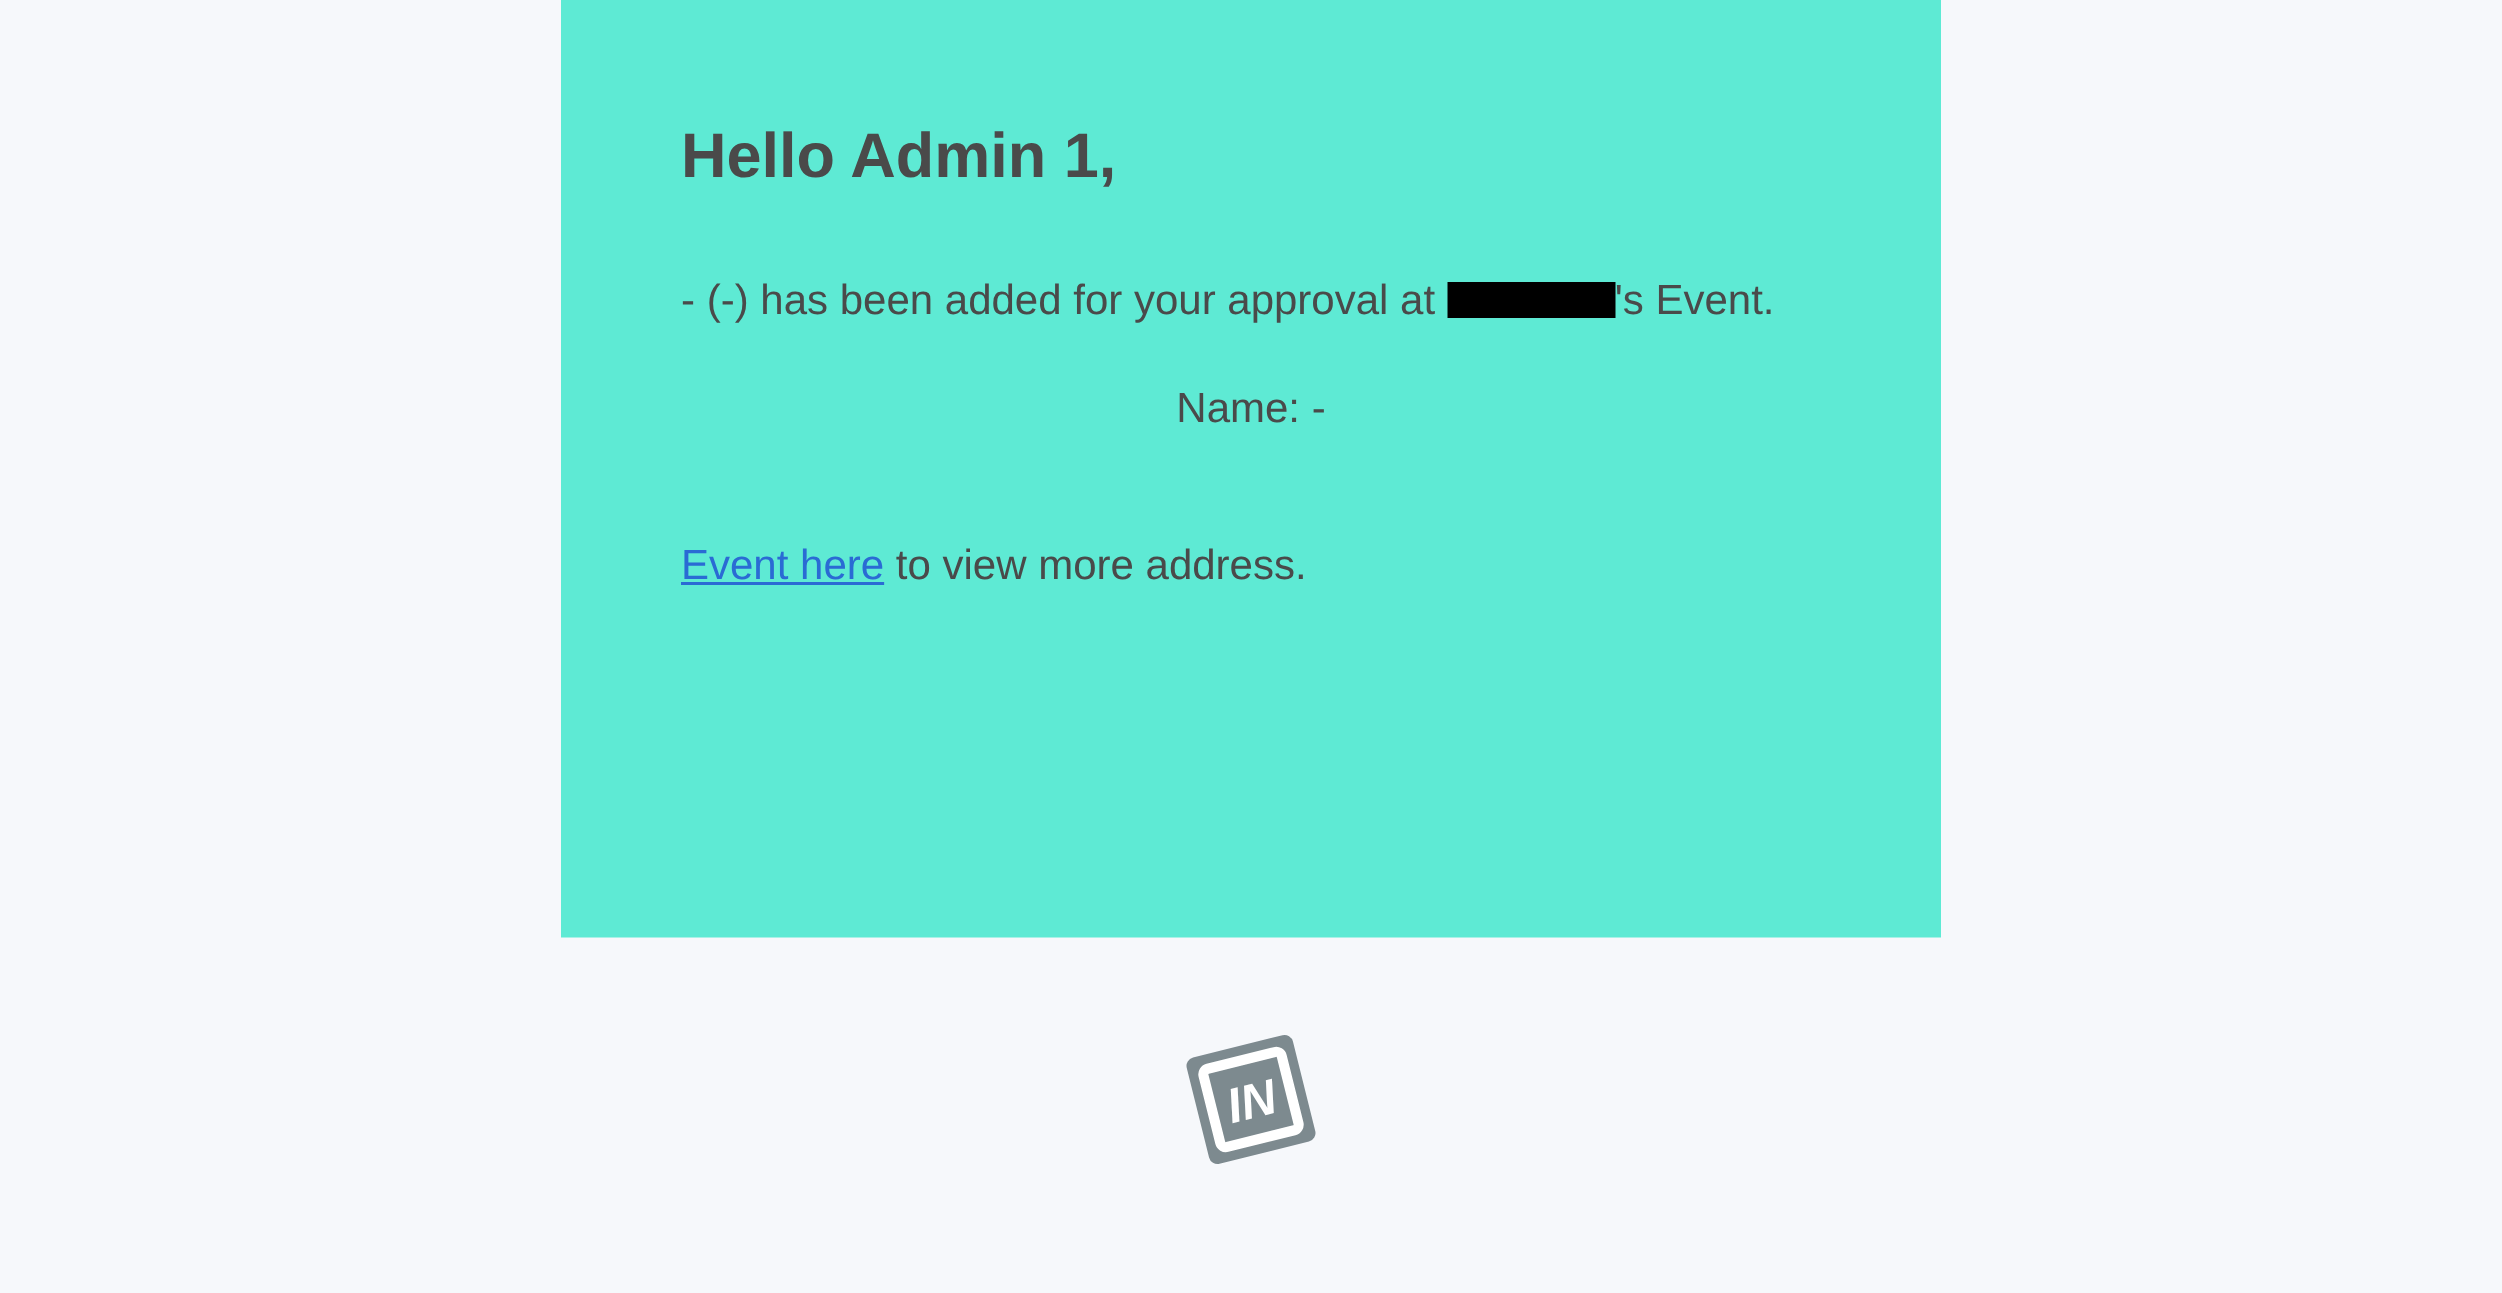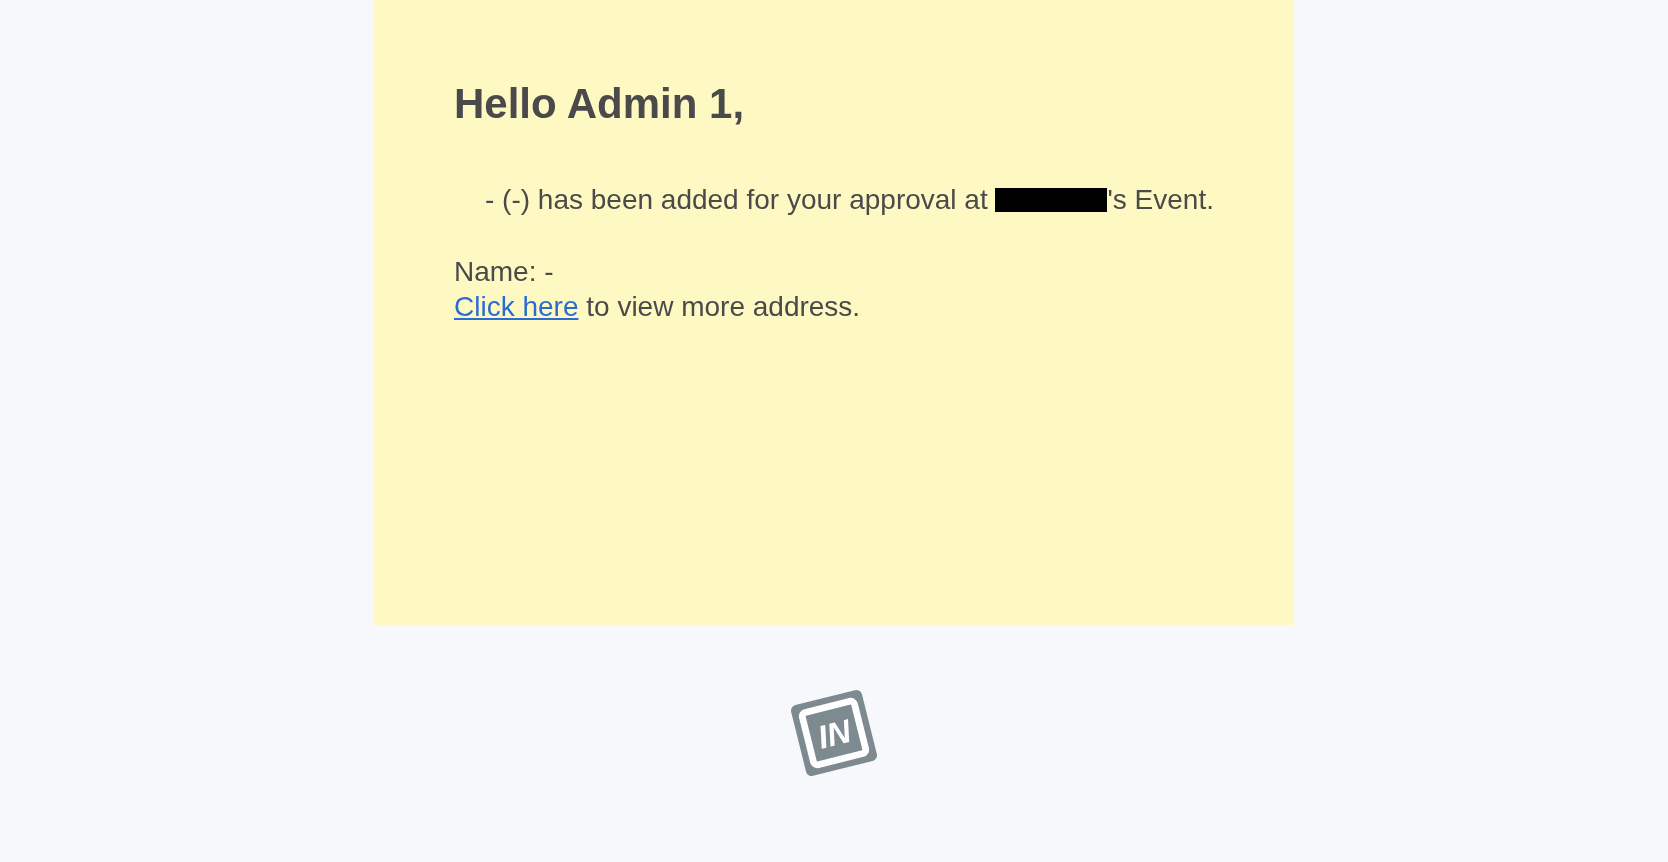--- a/index.html
+++ b/index.html
@@ -8,51 +8,52 @@
       box-sizing: border-box;
     }
     body {
       font-family: -apple-system, BlinkMacSystemFont, "Segoe UI", Helvetica, Arial, sans-serif;
       background-color: #f6f8fb;
       width: 1668px;
       height: 862px;
       overflow: hidden;
     }
     .email-card {
-      background-color: #fef9c3;
+      background-color: #5eead4;
       width: 920px;
       margin: 0 auto;
       padding: 80px 80px 80px 80px;
       min-height: 625px;
     }
     .greeting {
       font-size: 42px;
       font-weight: 700;
       color: #4a4a4a;
       margin-bottom: 54px;
     }
     .body-text {
       font-size: 28px;
       color: #4a4a4a;
       line-height: 1.3;
       margin-bottom: 36px;
-      text-align: right;
     }
     .redaction {
       display: inline-block;
       background-color: #000000;
       width: 112px;
       height: 24px;
       vertical-align: middle;
       margin-top: -4px;
     }
     .fields {
       font-size: 28px;
       color: #4a4a4a;
       line-height: 1.3;
+      margin-bottom: 70px;
+      text-align: center;
     }
     .field-row {
       display: block;
     }
     .cta-line {
       font-size: 28px;
       color: #4a4a4a;
     }
     .cta-link {
       color: #2a6bd4;
@@ -84,21 +85,21 @@
 
   <p class="body-text">
     <span>- (-) has been added for your approval at </span><span class="redaction"></span><span>'s Event.</span>
   </p>
 
   <div class="fields">
     <span class="field-row"><span>Name: </span><span>-</span></span>
   </div>
 
   <p class="cta-line">
-    <a class="cta-link">Click here</a><span> to view more address.</span>
+    <a class="cta-link">Event here</a><span> to view more address.</span>
   </p>
 </div>
 
 <div class="footer-logo">
   <div class="logo-wrap">
     <svg class="logo-svg" viewBox="0 0 100 100">
       <rect x="12" y="12" width="76" height="76" rx="6" fill="#7d8a8f"></rect>
       <rect x="22" y="22" width="56" height="56" rx="4" fill="none" stroke="#ffffff" stroke-width="7"></rect>
       <text x="50" y="63" font-family="Arial, sans-serif" font-size="34" font-weight="900" fill="#ffffff" text-anchor="middle" font-style="italic">IN</text>
     </svg>

